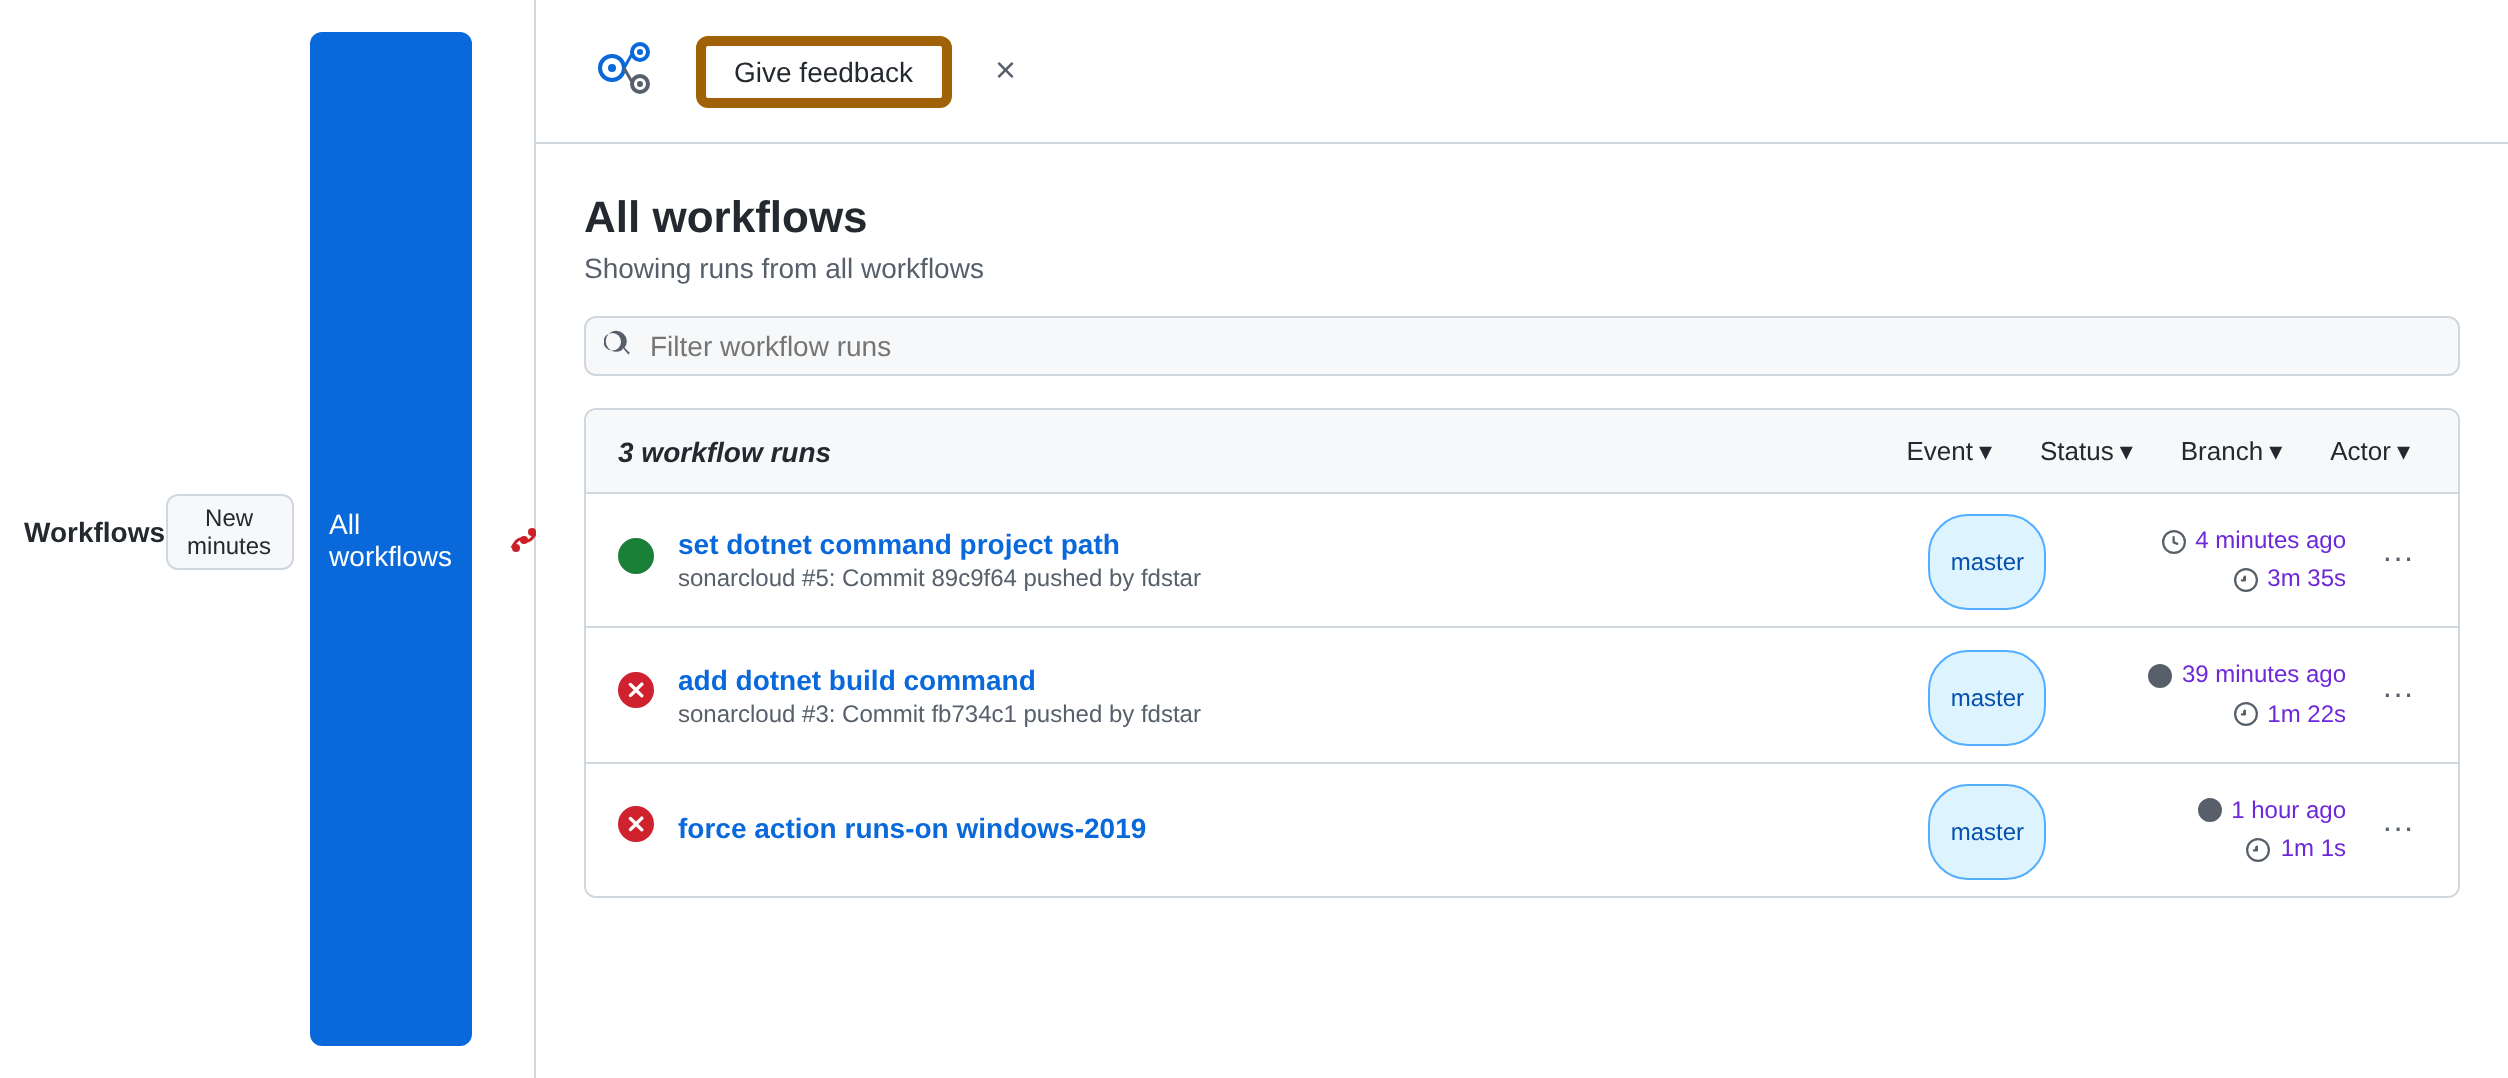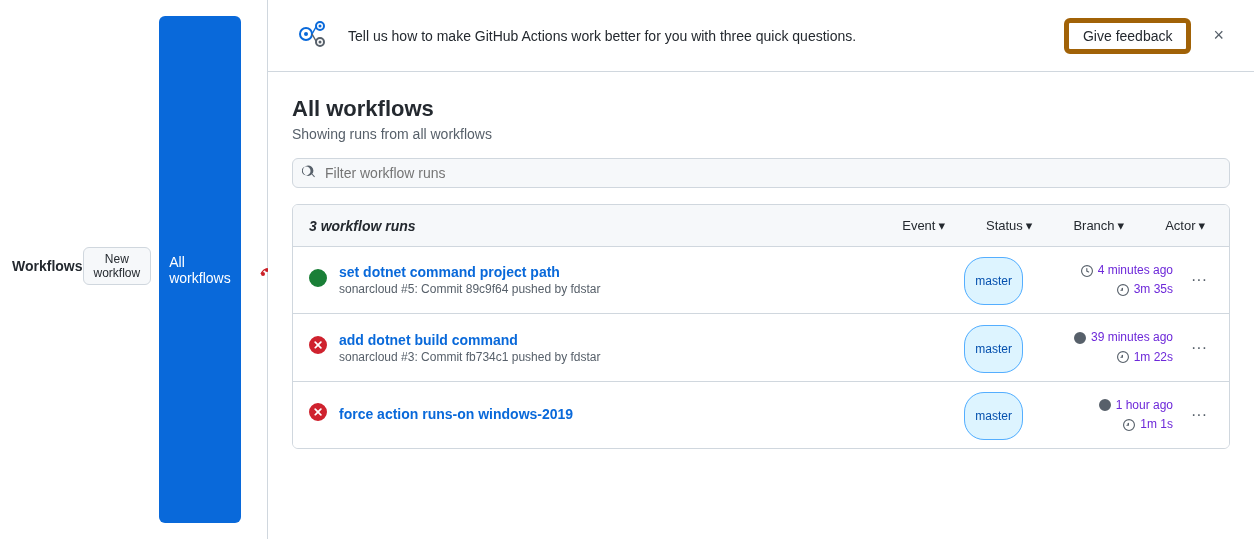--- a/index.html
+++ b/index.html
@@ -166,21 +166,21 @@
       border-bottom: 1px solid #d0d7de;
     }
     .runs-count {
       font-size: 14px;
       font-weight: 600;
       color: #24292f;
       font-style: italic;
     }
     .runs-filters {
       display: flex;
-      gap: 25px;
+      gap: 8px;
       align-items: center;
     }
     .filter-btn {
       background: none;
       border: none;
       cursor: pointer;
       font-size: 13px;
       color: #24292f;
       padding: 3px 8px;
       border-radius: 6px;
@@ -266,21 +266,21 @@
       width: 40px;
       height: 40px;
     }
   </style>
 </head>
 <body>
 
 <div class="sidebar">
   <div class="sidebar-header">
     <span class="sidebar-title">Workflows</span>
-    <button class="btn-new-workflow">New workflow</button>
+    <button class="btn-new-workflow">New minutes</button>
   </div>
   <div class="sidebar-item-all">
     <span>All workflows</span>
   </div>
   <div class="sidebar-item-workflow">
     <span class="sonarcloud-icon">
       <svg width="16" height="16" viewBox="0 0 16 16" fill="none">
         <circle cx="4" cy="12" r="2" fill="#CB2027"></circle>
         <circle cx="8" cy="8" r="2" fill="#CB2027"></circle>
         <circle cx="12" cy="4" r="2" fill="#CB2027"></circle>
@@ -299,21 +299,20 @@
         <circle cx="14" cy="20" r="6" stroke="#0969da" stroke-width="2" fill="none"></circle>
         <circle cx="14" cy="20" r="2" fill="#0969da"></circle>
         <circle cx="28" cy="12" r="4" stroke="#0969da" stroke-width="2" fill="none"></circle>
         <circle cx="28" cy="12" r="1.5" fill="#0969da"></circle>
         <circle cx="28" cy="28" r="4" stroke="#57606a" stroke-width="2" fill="none"></circle>
         <circle cx="28" cy="28" r="1.5" fill="#57606a"></circle>
         <line x1="20" y1="20" x2="24" y2="13" stroke="#0969da" stroke-width="1.5"></line>
         <line x1="20" y1="20" x2="24" y2="27" stroke="#57606a" stroke-width="1.5"></line>
       </svg>
     </div>
-    <div class="banner-text">Tell us how to make GitHub Actions work better for you with three quick questions.</div>
     <button class="btn-give-feedback">Give feedback</button>
     <button class="banner-close">×</button>
   </div>
 
   <div class="page-content">
     <h1 class="page-title">All workflows</h1>
     <p class="page-subtitle">Showing runs from all workflows</p>
 
     <div class="filter-container">
       <span class="filter-search-icon">

